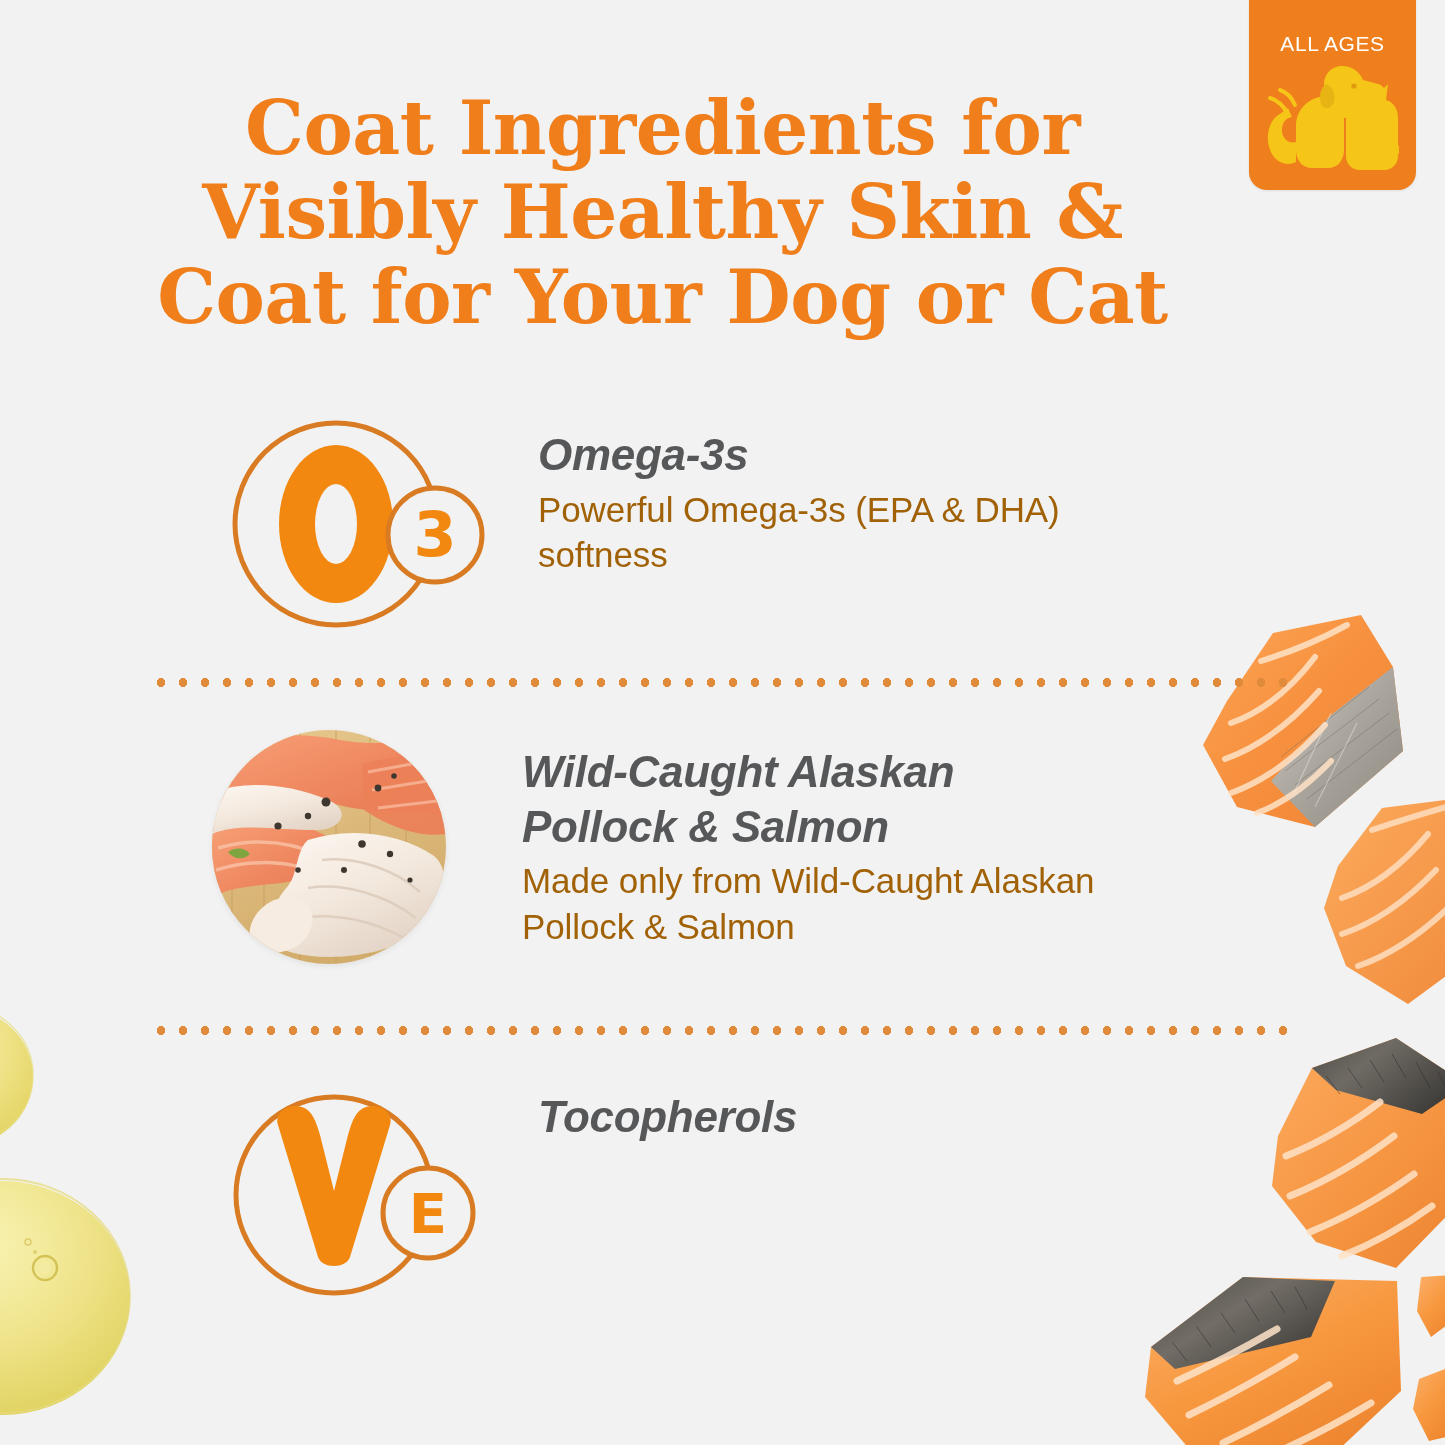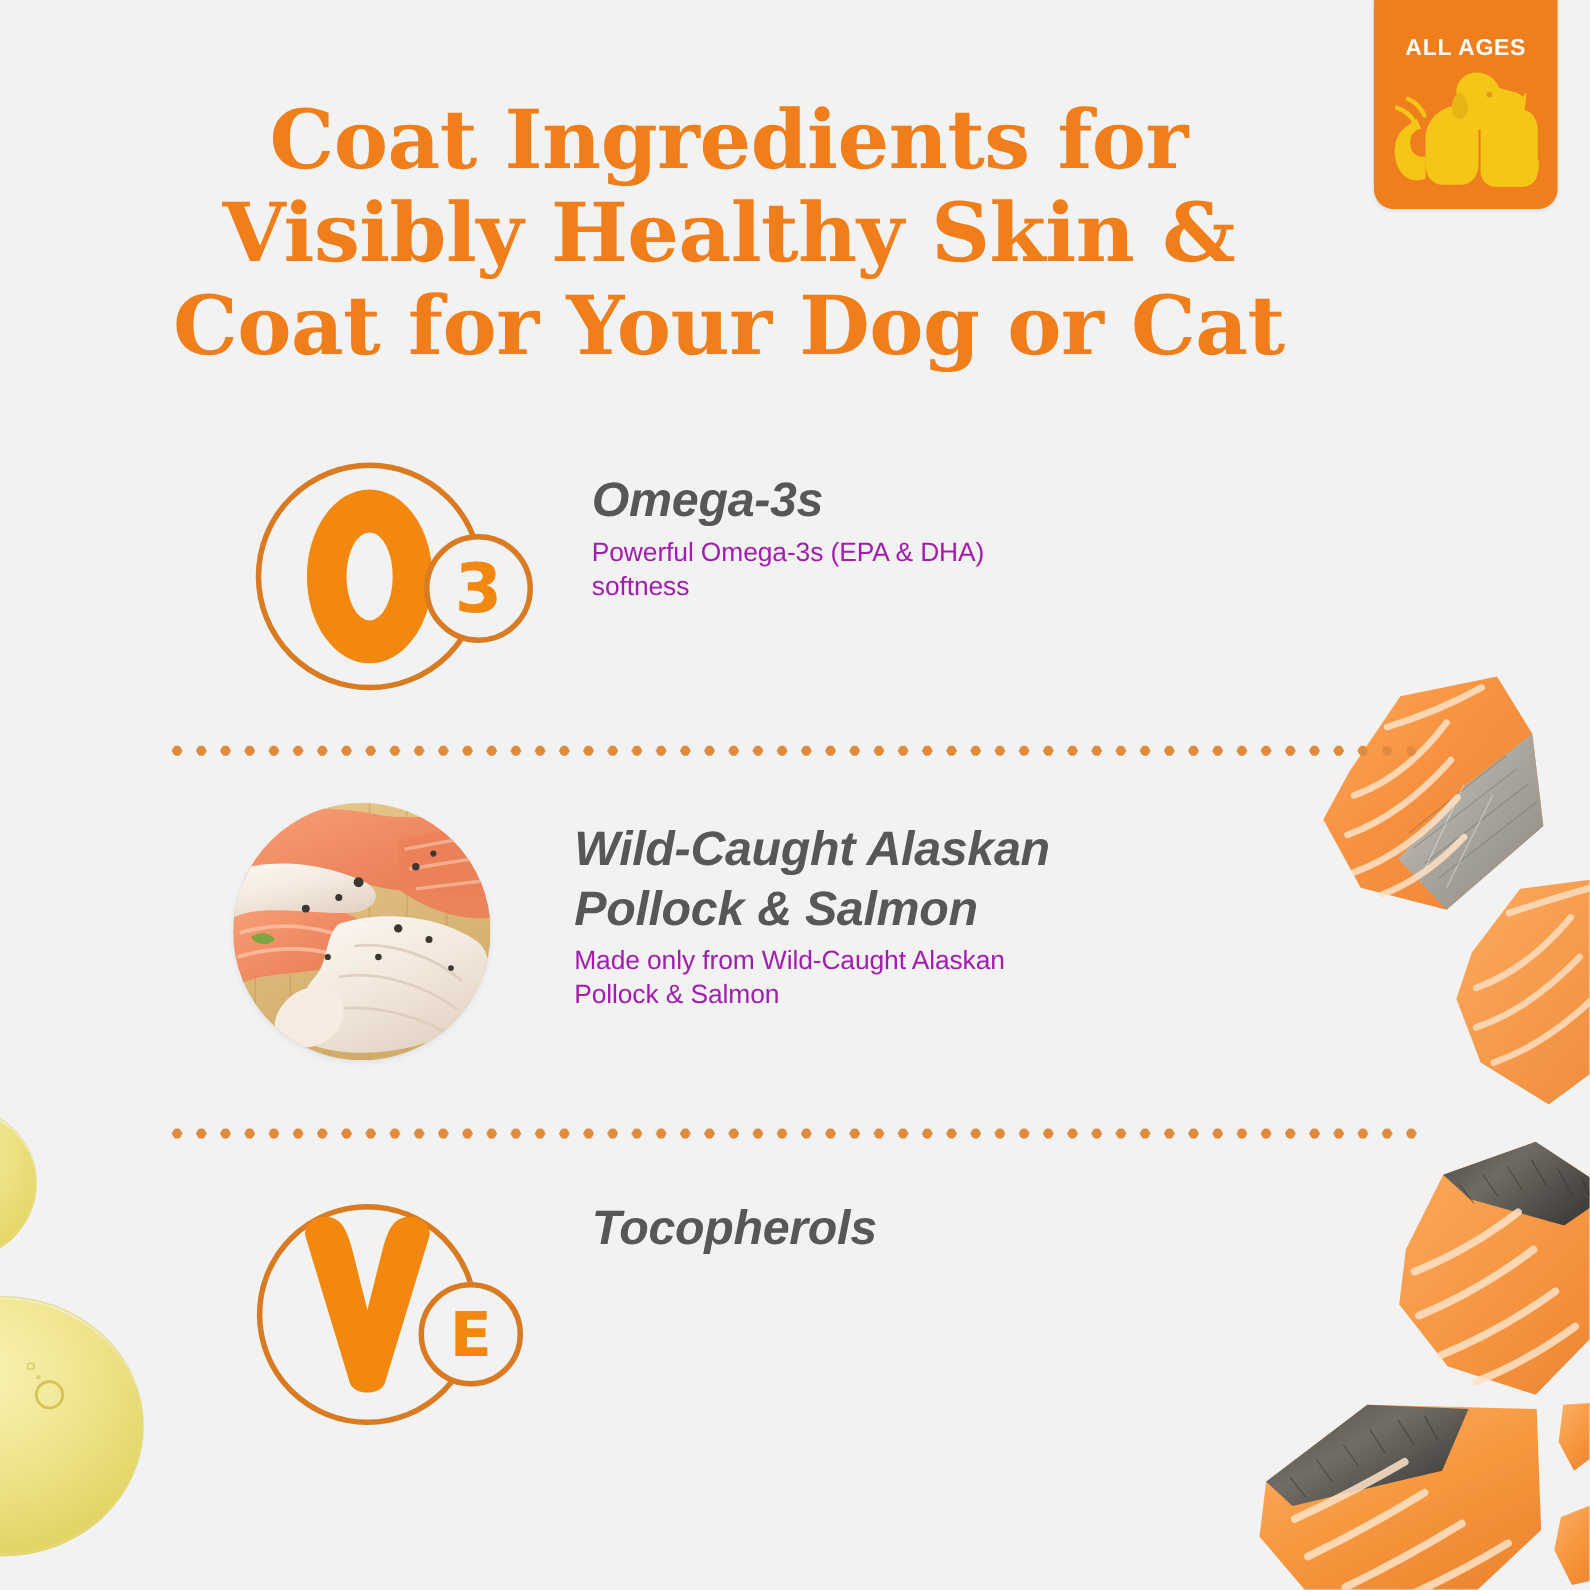--- a/index.html
+++ b/index.html
@@ -20,21 +20,21 @@
     border-radius:0 0 18px 18px;
     z-index:40;
     box-shadow:0 1px 3px rgba(0,0,0,.08);
   }
   .badge-label {
     position:absolute;
     top:32px; left:0; width:100%;
     text-align:center;
     color:#ffffff;
     font-size:21px;
-    font-weight:bold;
+    font-weight:normal;
     letter-spacing:.6px;
     font-family:"Liberation Sans", sans-serif;
   }
   .badge-pets { position:absolute; left:17px; top:62px; width:133px; height:118px; }
 
   
   .heading {
     position:absolute;
     left:105px; top:86px;
     width:1115px;
@@ -59,22 +59,22 @@
   .f-title {
     color:#555759;
     font-size:44px;
     font-weight:bold;
     line-height:1.24;
     letter-spacing:-0.3px;
     margin-bottom:4px;
     font-style:italic;
   }
   .f-body {
-    color:#a21caf;
-    font-size:24px;
+    color:#a16207;
+    font-size:35px;
     font-weight:normal;
     line-height:1.3;
     letter-spacing:-0.1px;
   }
 
   
   .divider {
     position:absolute;
     height:9px;
     z-index:20;

